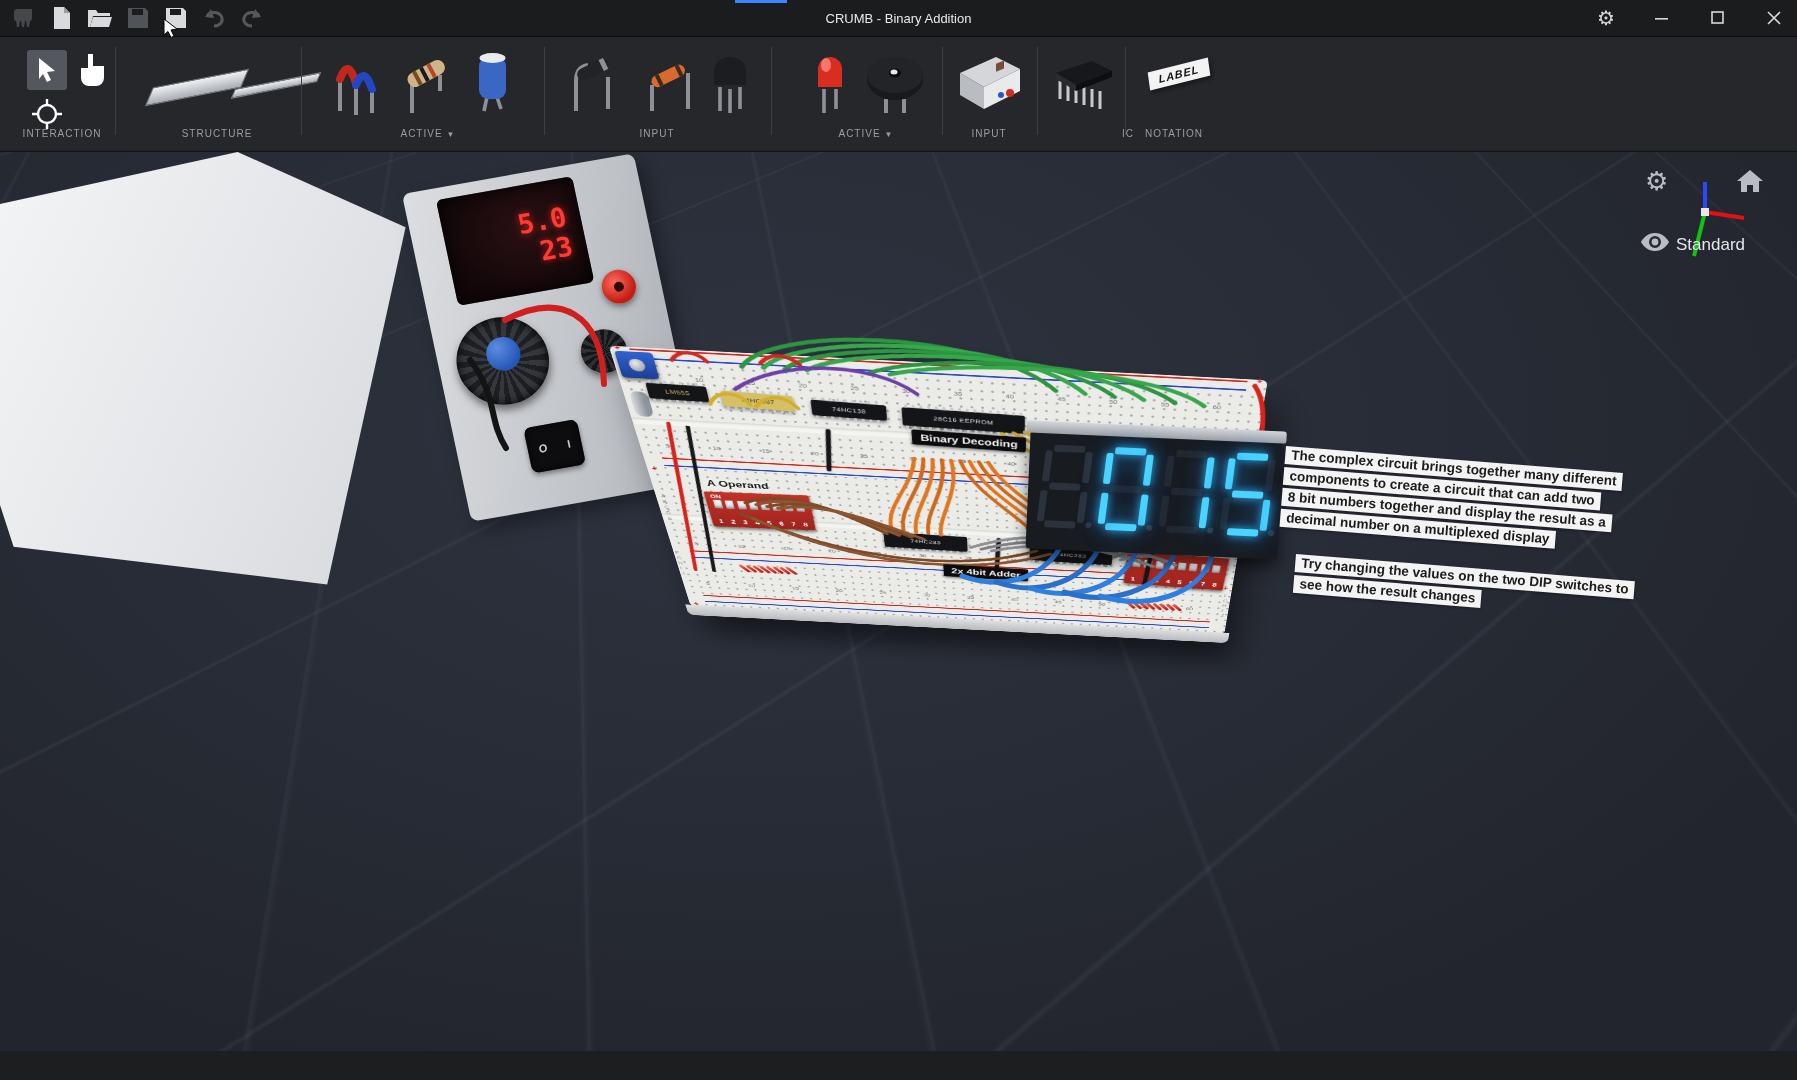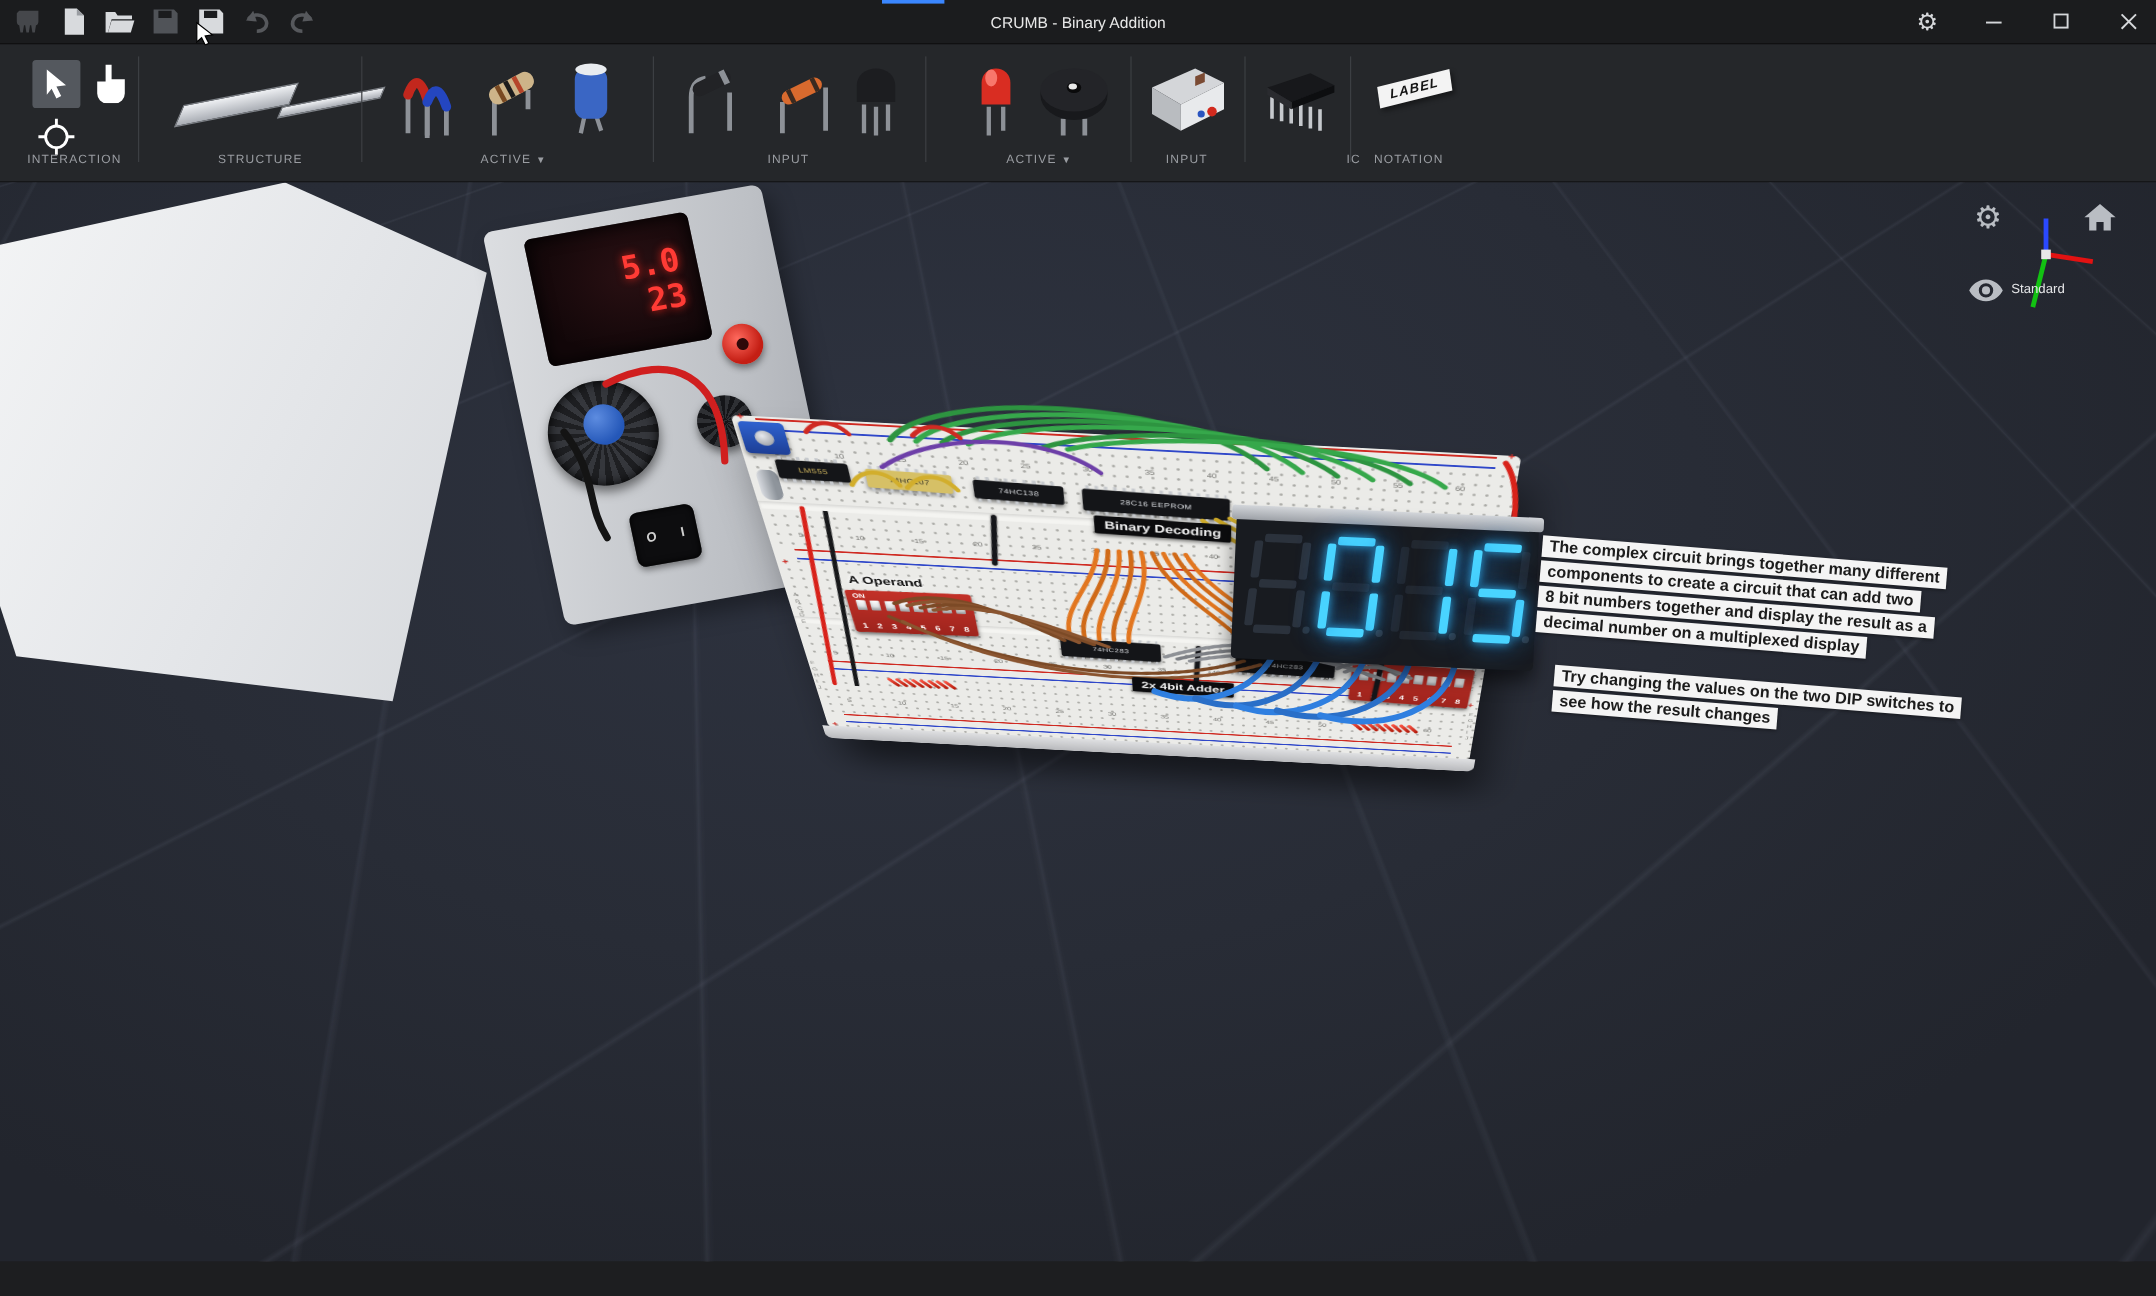--- a/index.html
+++ b/index.html
@@ -114,21 +114,21 @@
   .cell .dp{position:absolute;right:-8px;bottom:2px;width:6px;height:6px;border-radius:50%;background:rgba(140,175,210,.18);}
 
   
   .note{position:absolute;transform:rotate(4.6deg);transform-origin:0 0;}
   .note .nline{width:fit-content;background:#f4f4f4;color:#1c1c1c;font-size:13.5px;font-weight:bold;
                padding:1px 6px 2px;margin-bottom:3px;box-shadow:0 1px 3px rgba(0,0,0,.4);white-space:nowrap;}
 
   
   .viewctl{position:absolute;color:#b9bdc3;}
   .viewctl svg{display:block;}
-  .std-label{position:absolute;left:1676px;top:235px;font-size:11px;color:#e4e5e7;text-align:center;}
+  .std-label{position:absolute;left:1676px;top:235px;font-size:17px;color:#e4e5e7;text-align:center;}
 
   
   .statusbar{position:absolute;left:0;top:1051px;width:100%;height:29px;background:#121315;display:flex;align-items:center;gap:14px;padding-left:18px;box-sizing:border-box;border-top:1px solid #000;}
   .play{width:0;height:0;border-left:12px solid #35c13a;border-top:7px solid transparent;border-bottom:7px solid transparent;}
   .stext{font-size:12.5px;color:#e6e6e6;}
 </style>
 </head>
 <body>
 
 <div id="app">

